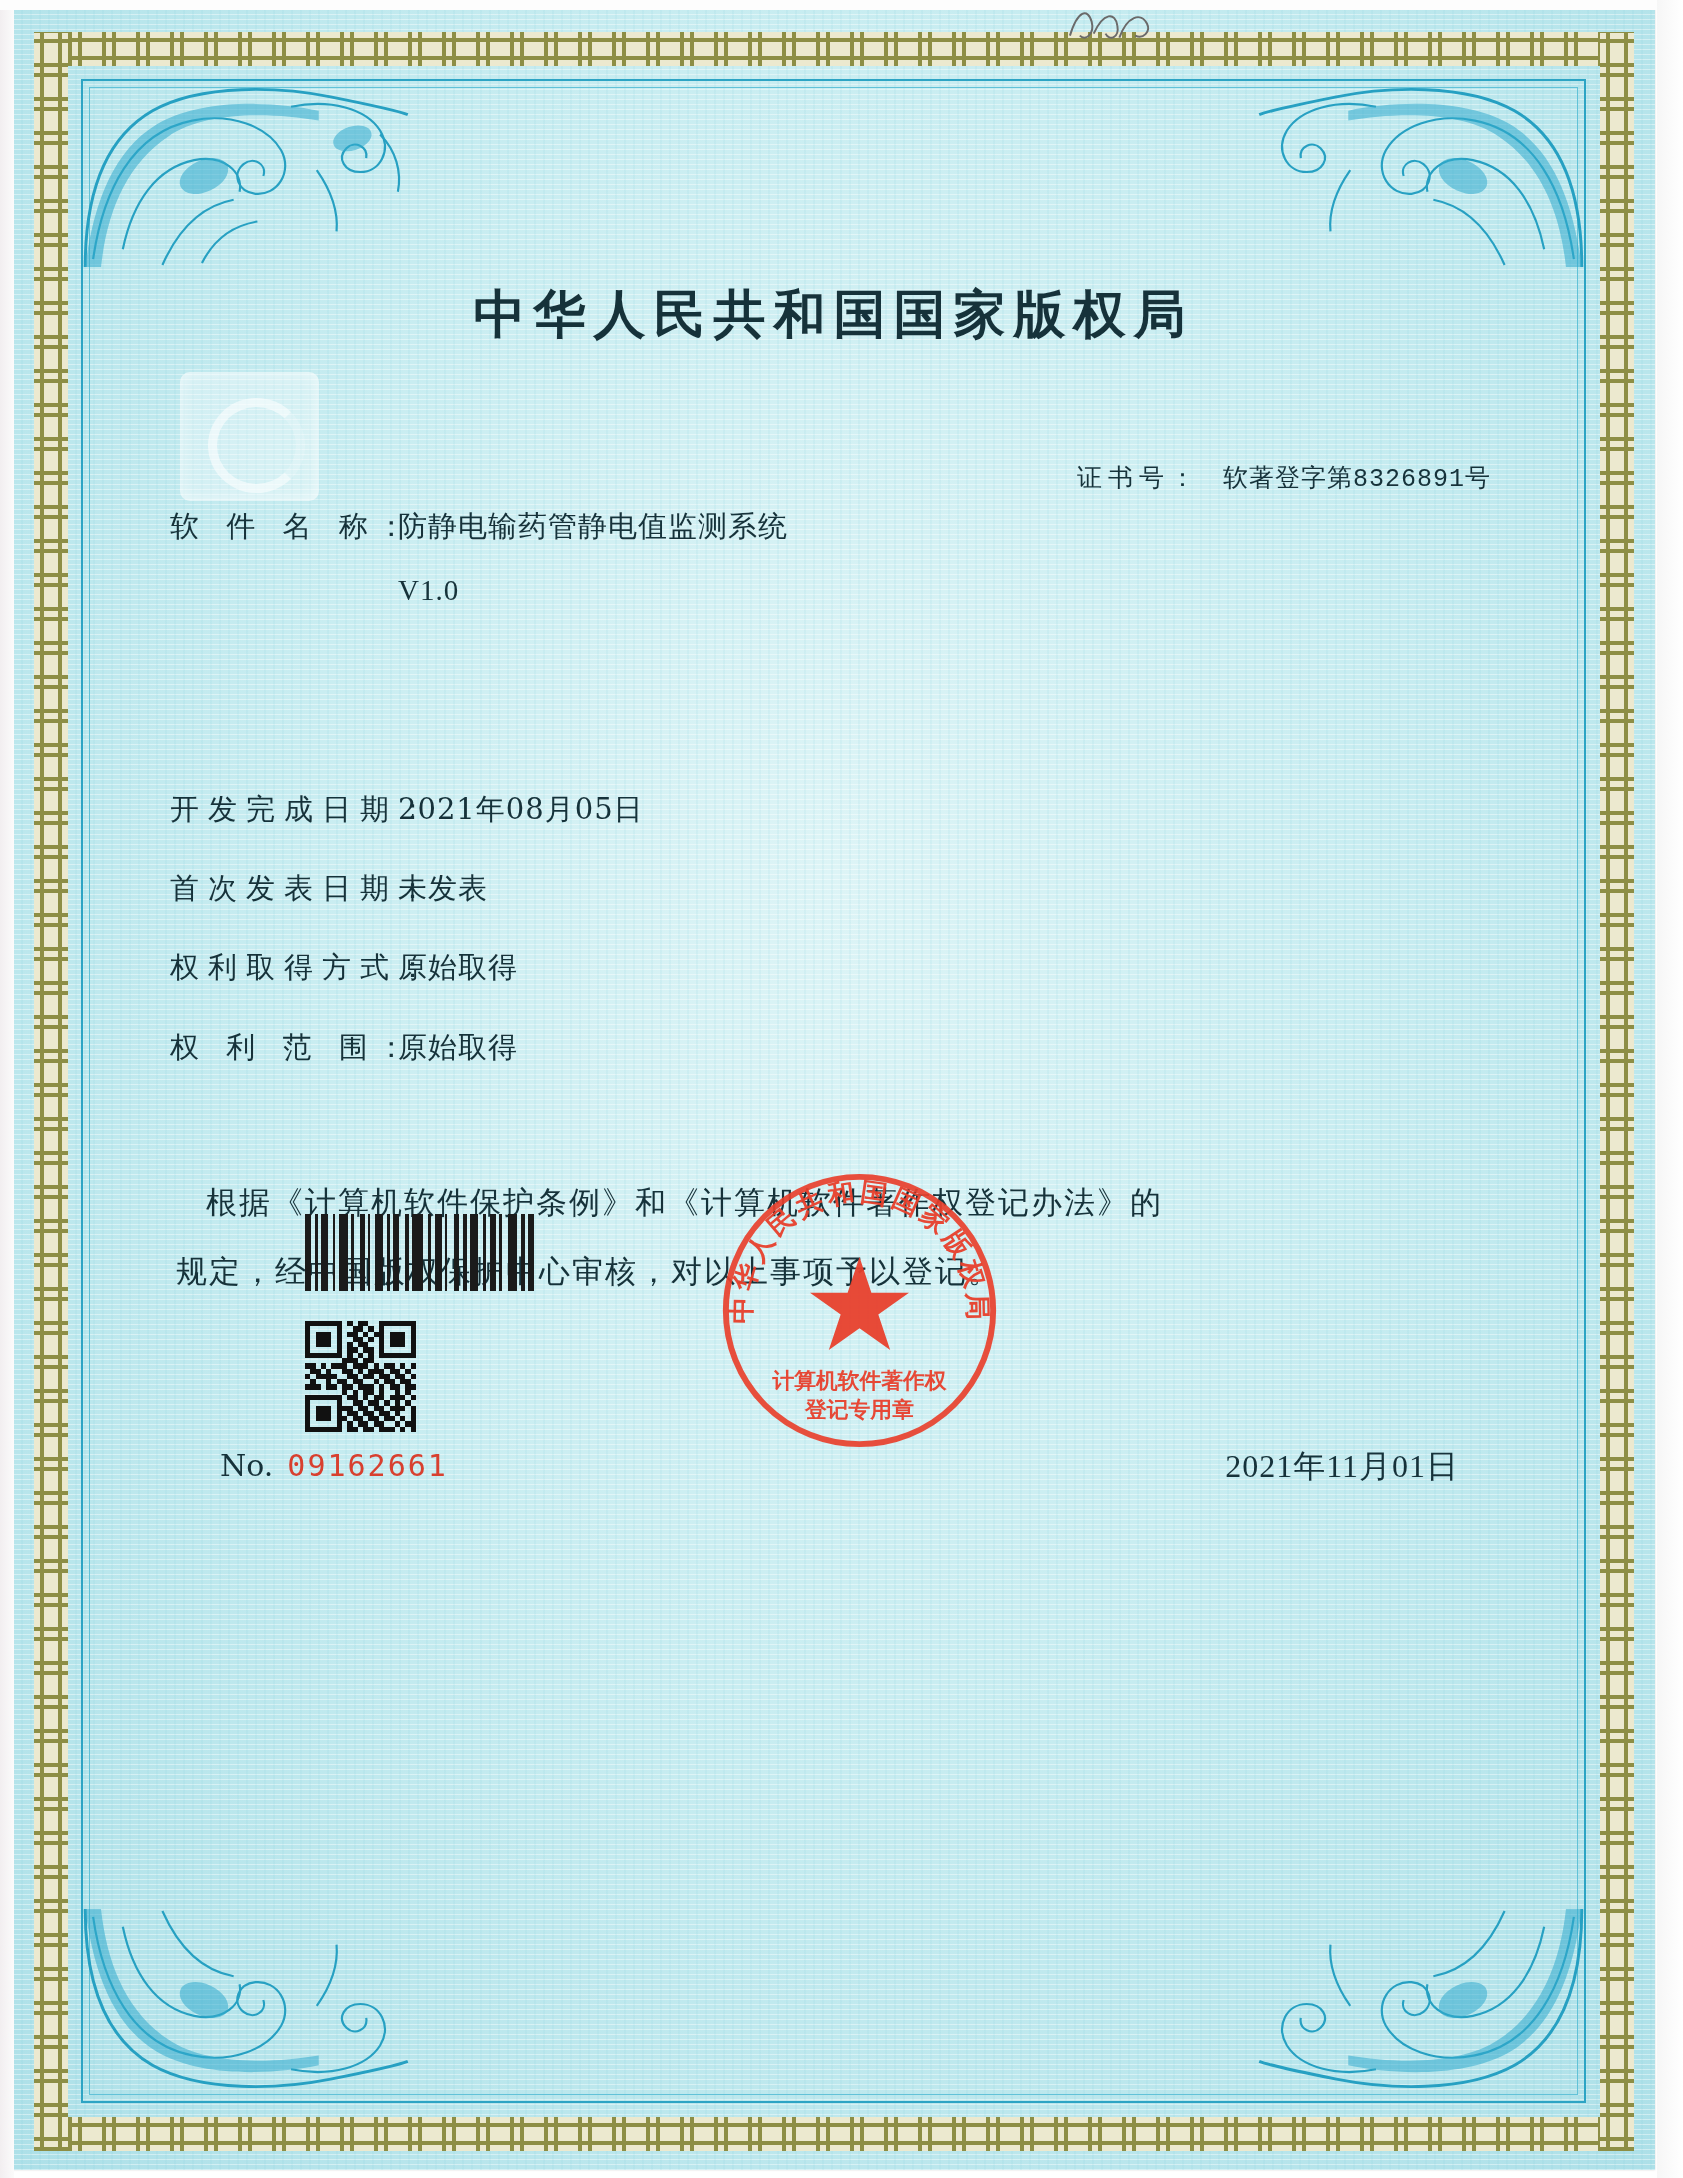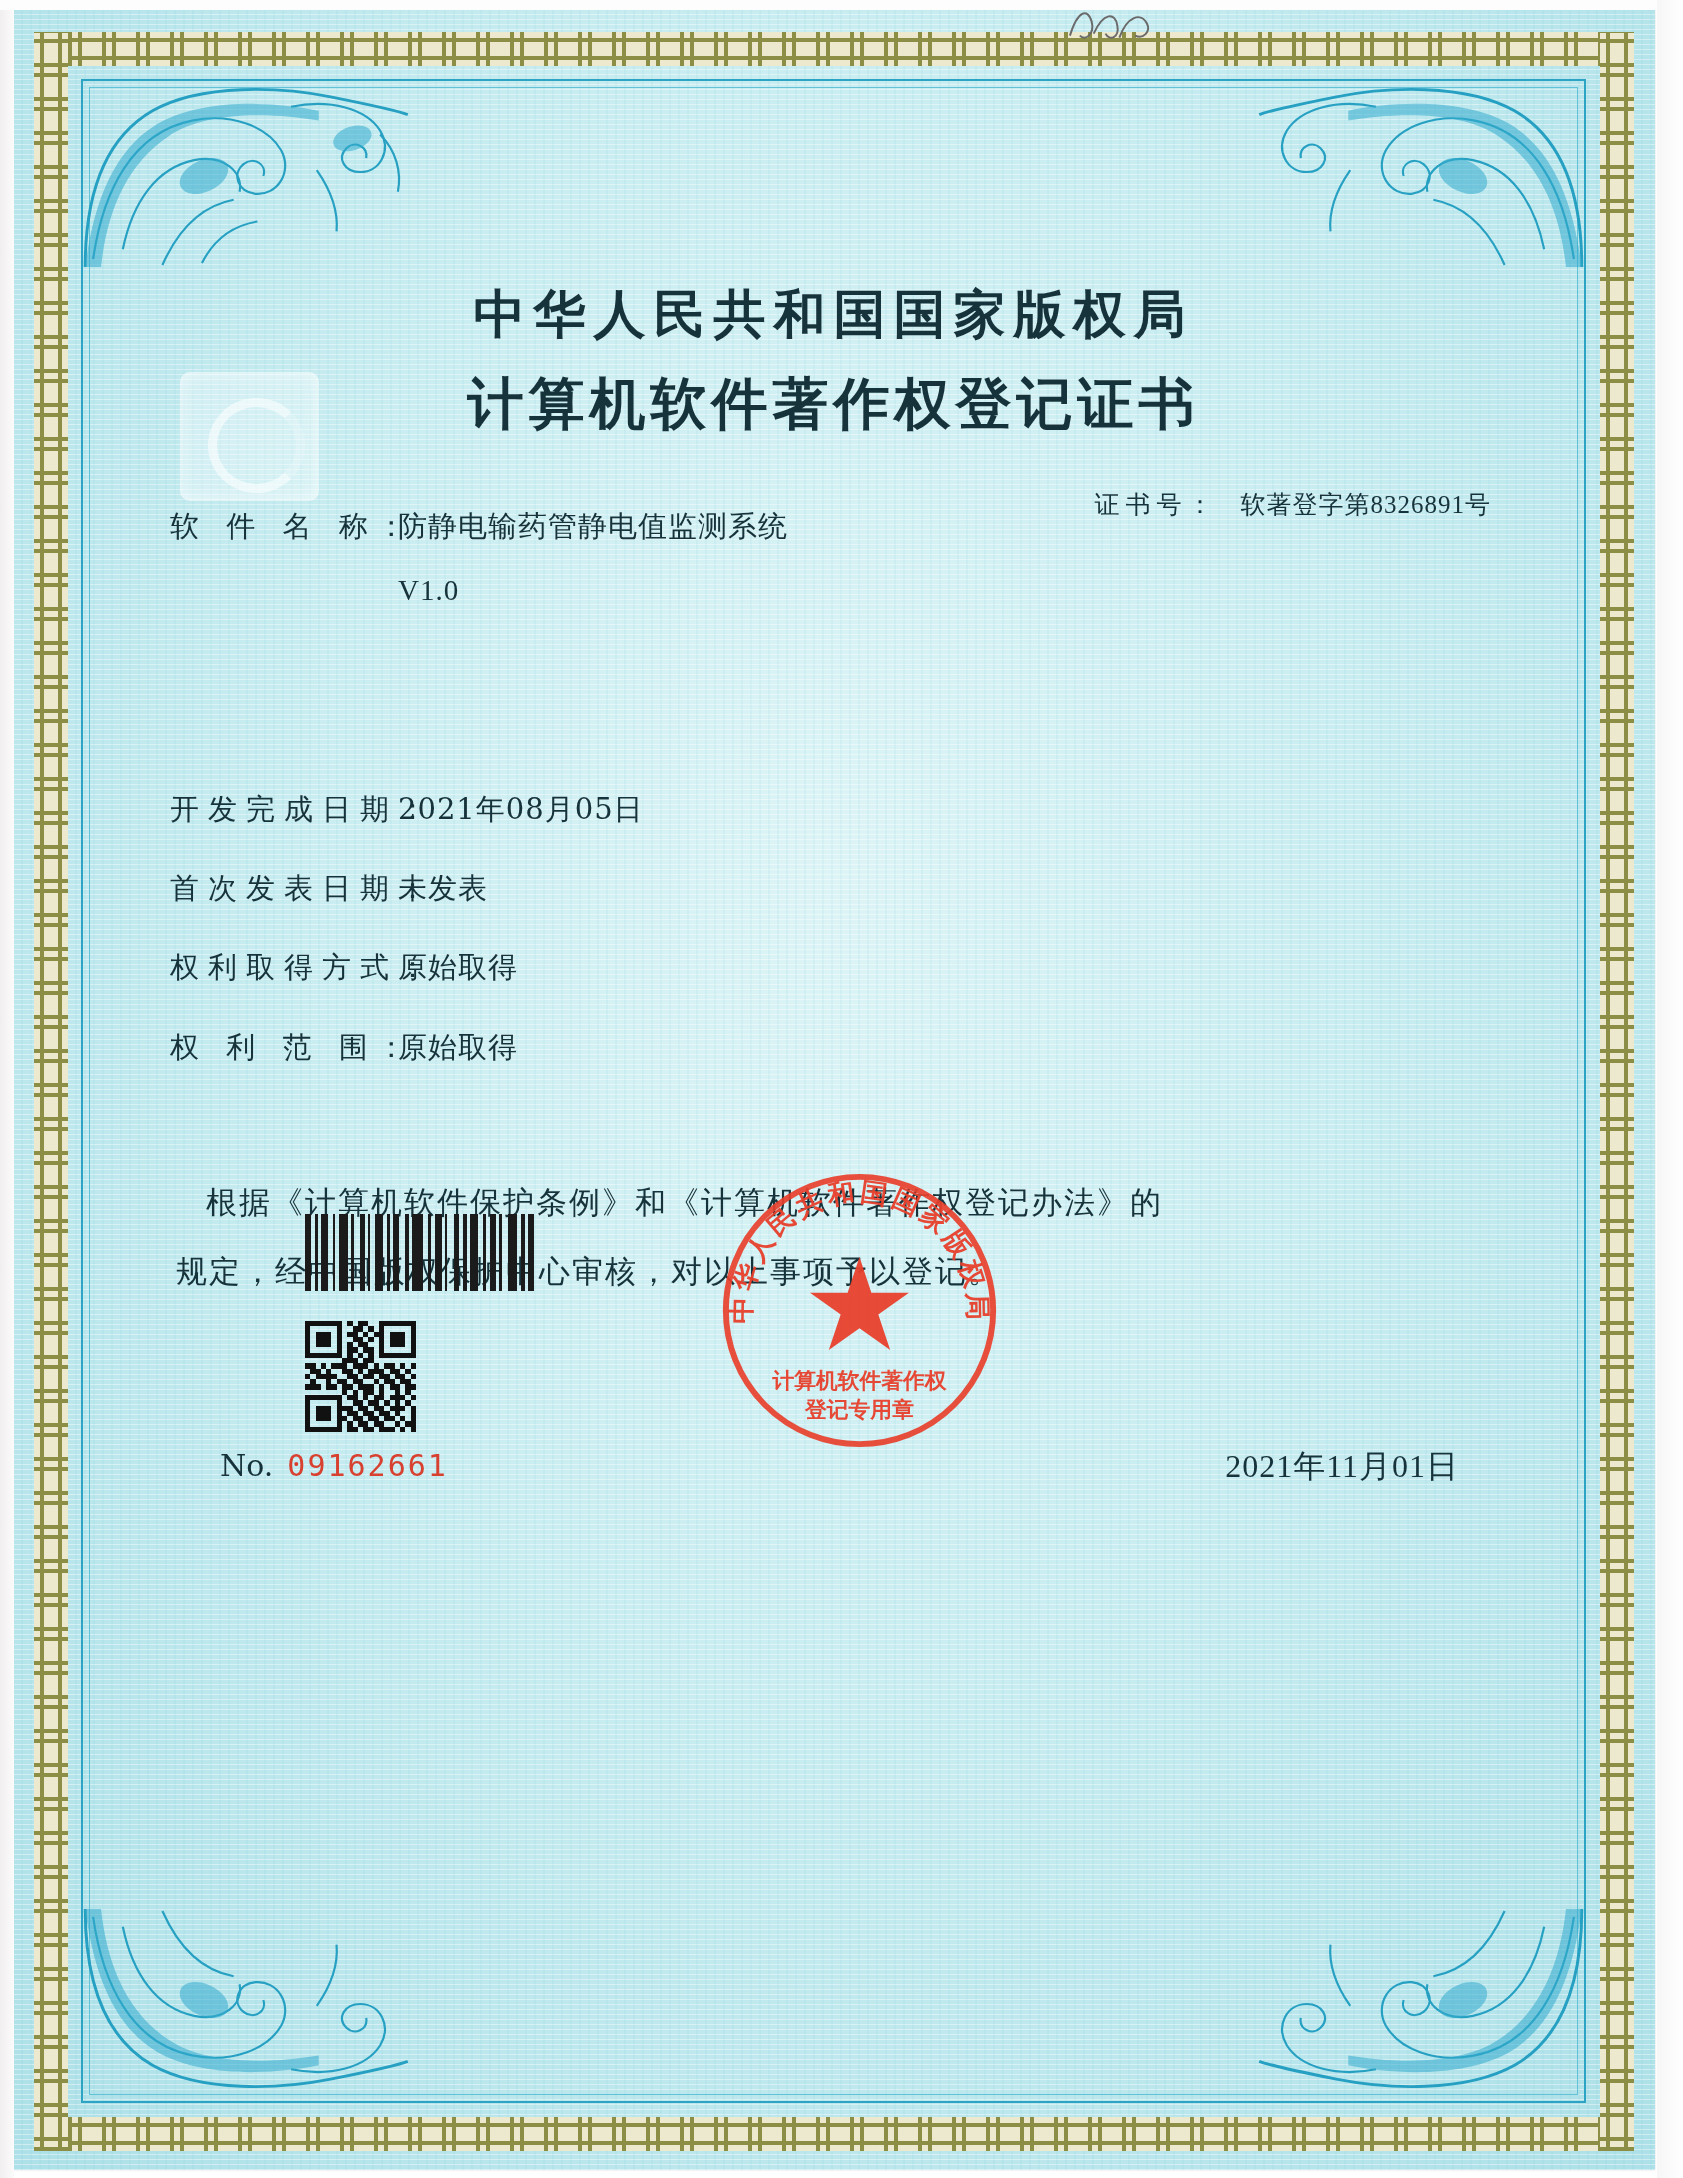--- a/index.html
+++ b/index.html
@@ -153,22 +153,21 @@
     letter-spacing: 5px;
     color: #16323a;
   }
   .cert-no-row {
     position: absolute;
     top: 374px;
     right: 87px;
     font-size: 25px;
     color: #16323a;
     letter-spacing: 1px;
-    font-family: Liberation Serif, serif;
-    margin-top: 27px;
+    font-family: Liberation Mono, monospace;
   }
   .cert-no-row .label { letter-spacing: 6px; margin-right: 22px; }
 
   .field {
     position: absolute;
     left: 81px;
     font-size: 29px;
     color: #16323a;
     font-family: "DejaVu Serif", "Liberation Serif", serif;
     white-space: nowrap;
@@ -395,21 +394,20 @@
           <ellipse cx="122" cy="96" rx="26" ry="16" transform="rotate(-25 122 96)"></ellipse>
         </g>
       </svg>
     </div>
 
     <div class="content">
 
       <div class="emblem-wm"></div>
 
       <div class="title-main">中华人民共和国国家版权局</div>
-      <div class="title-sub">计算机软件著作权登记证书</div>
 
       <div class="cert-no-row">
         <span class="label">证书号：</span><span class="value">软著登字第8326891号</span>
       </div>
 
       <div class="field" style="top:420px;">
         <span class="lbl">软 件 名 称：</span><span class="val">防静电输药管静电值监测系统</span>
       </div>
       <div class="val-line2" style="top:487px;">V1.0</div>
 

